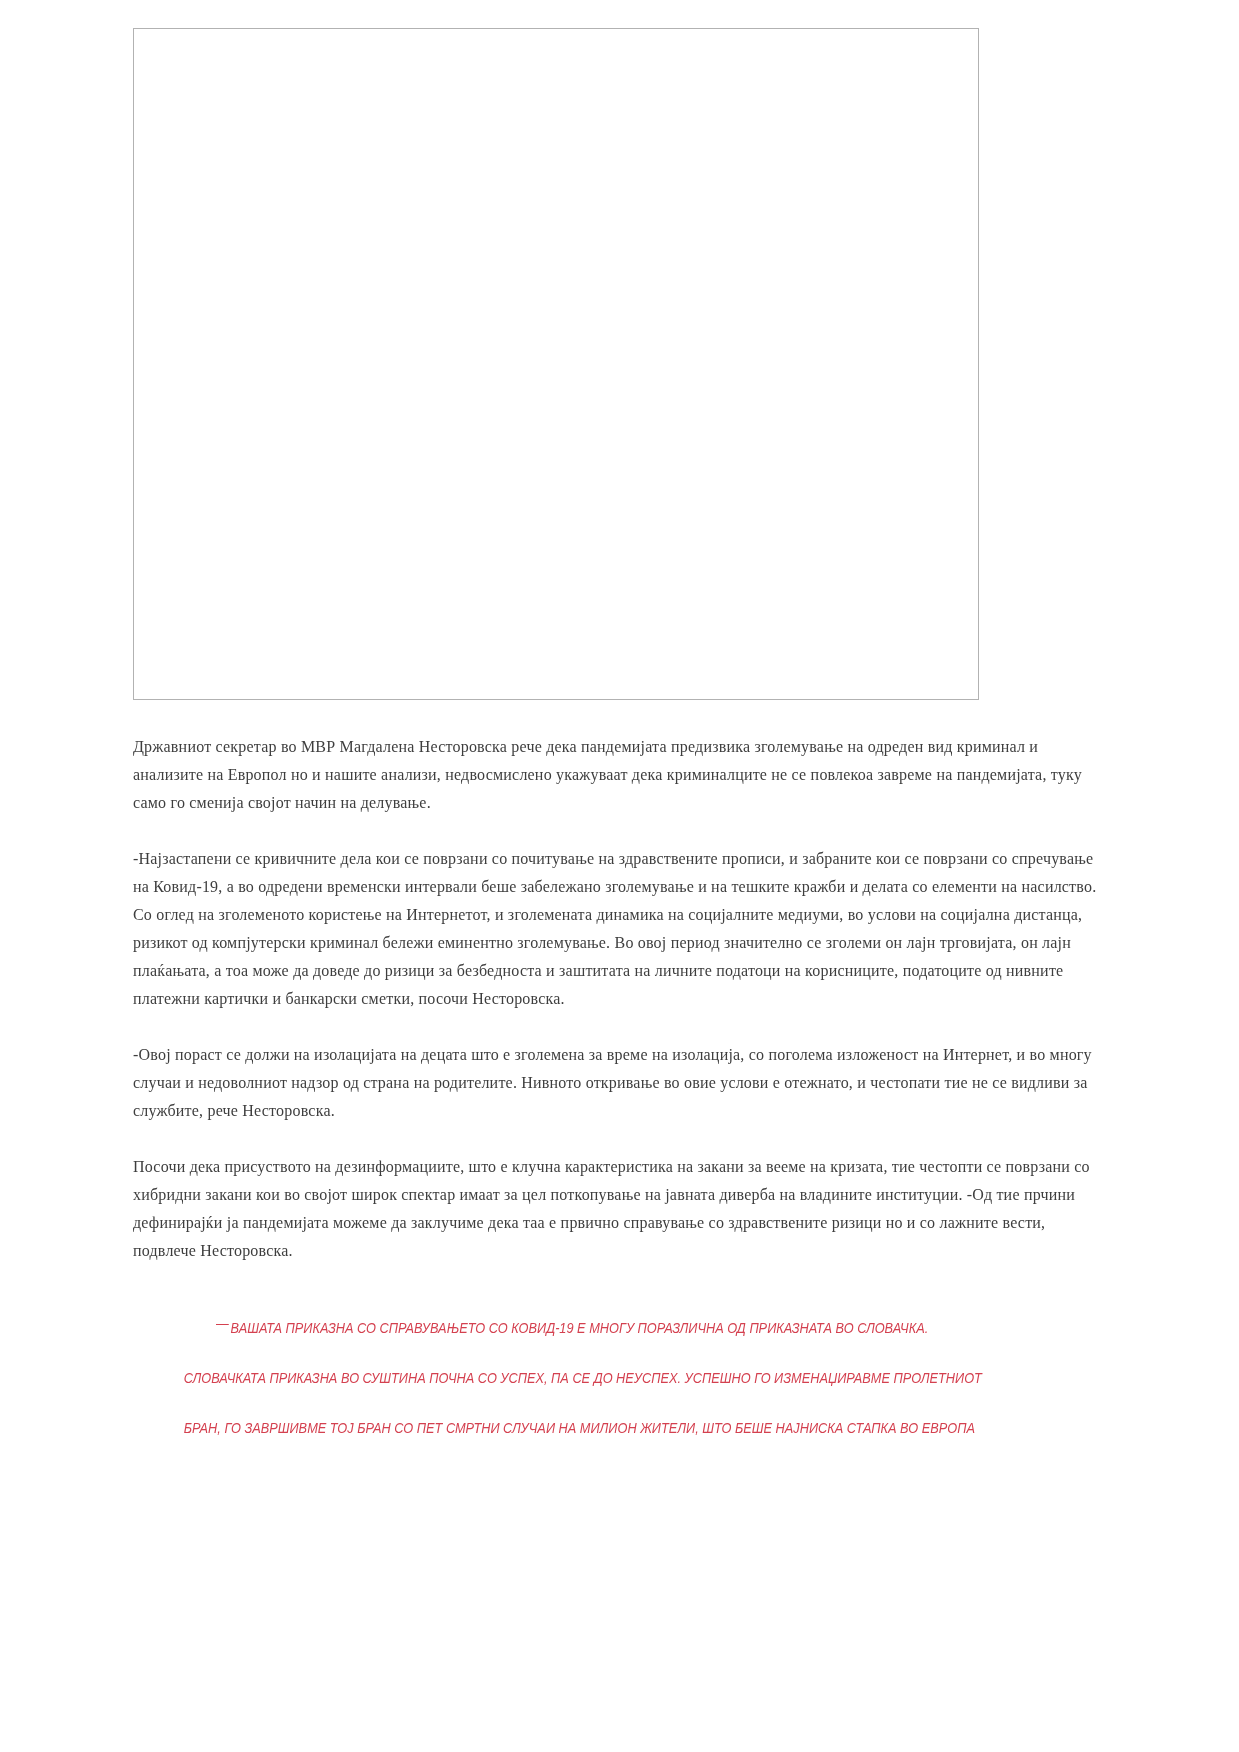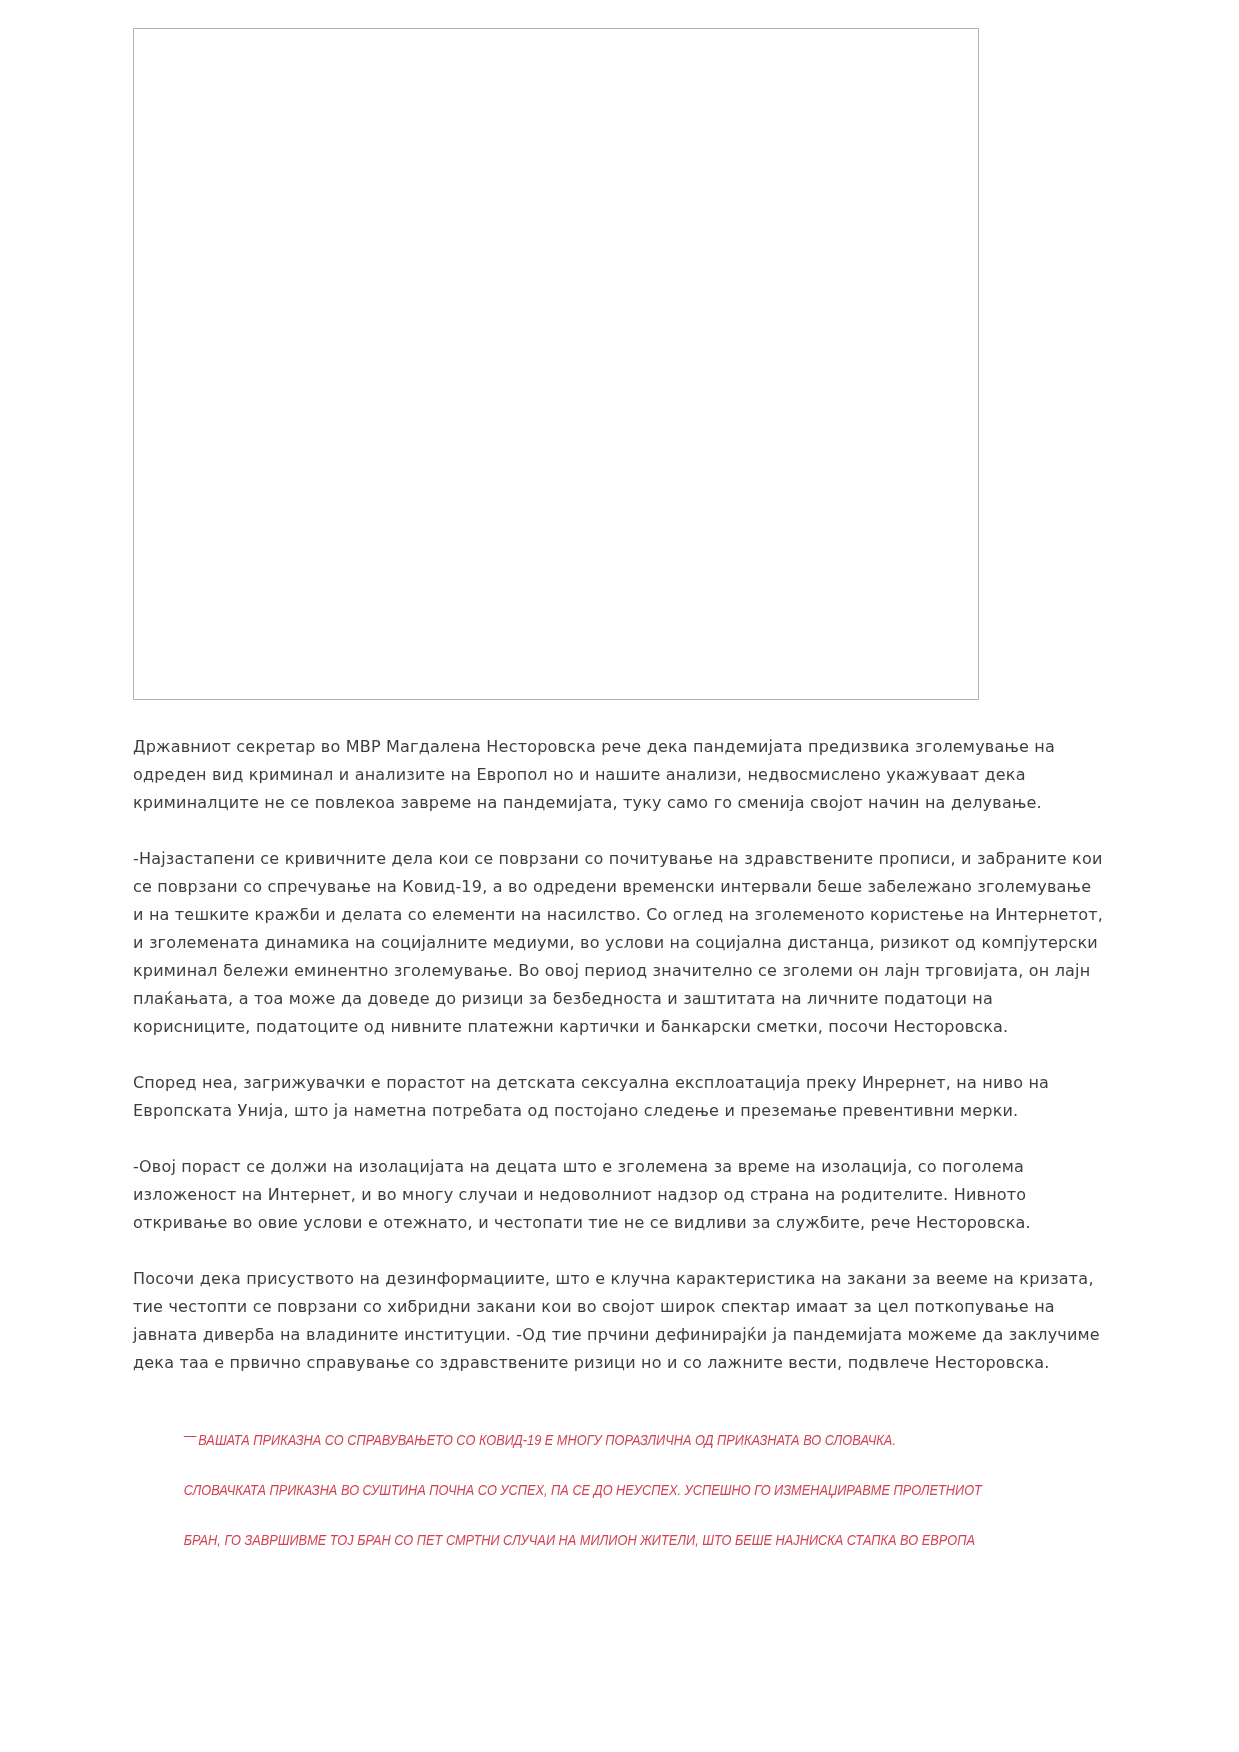--- a/index.html
+++ b/index.html
@@ -30,28 +30,29 @@
   article{
     margin-top:4px;
   }
   article p{
     margin:28px 0;
     font-size:16px;
     line-height:28px;
     letter-spacing:0.2px;
     color:var(--text);
     text-align:left;
+    font-family:Liberation Serif, serif;
   }
   article p:first-of-type{
     margin-top:33px;
   }
   .quote{
     width:846px;
     margin-top:38px;
-    text-align:left;
+    text-align:right;
     color:var(--accent);
     font-family:"Liberation Sans",sans-serif;
     font-style:italic;
     font-size:14.5px;
     font-weight:500;
   }
   .quote-line{
     line-height:50px;
     transform:scaleX(0.88);
     transform-origin:50% 50%;
@@ -67,21 +68,20 @@
 </head>
 <body>
 
 <div class="content">
 
   <div class="image-box"></div>
 
   <article>
     <p>Државниот секретар во МВР Магдалена Несторовска рече дека пандемијата предизвика зголемување на одреден вид криминал и анализите на Европол но и нашите анализи, недвосмислено укажуваат дека криминалците не се повлекоа завреме на пандемијата, туку само го сменија својот начин на делување.</p>
     <p>-Најзастапени се кривичните дела кои се поврзани со почитување на здравствените прописи, и забраните кои се поврзани со спречување на Ковид-19, а во одредени временски интервали беше забележано зголемување и на тешките кражби и делата со елементи на насилство. Со оглед на зголеменото користење на Интернетот, и зголемената динамика на социјалните медиуми, во услови на социјална дистанца, ризикот од компјутерски криминал бележи еминентно зголемување. Во овој период значително се зголеми он лајн трговијата, он лајн плаќањата, а тоа може да доведе до ризици за безбедноста и заштитата на личните податоци на корисниците, податоците од нивните платежни картички и банкарски сметки, посочи Несторовска.</p>
-    <p>Според неа, загрижувачки е порастот на детската сексуална експлоатација преку Инрернет, на ниво на Европската Унија, што ја наметна потребата од постојано следење и преземање превентивни мерки.</p>
     <p>-Овој пораст се должи на изолацијата на децата што е зголемена за време на изолација, со поголема изложеност на Интернет, и во многу случаи и недоволниот надзор од страна на родителите. Нивното откривање во овие услови е отежнато, и честопати тие не се видливи за службите, рече Несторовска.</p>
     <p>Посочи дека присуството на дезинформациите, што е клучна карактеристика на закани за вееме на кризата, тие честопти се поврзани со хибридни закани кои во својот широк спектар имаат за цел поткопување на јавната диверба на владините институции. -Од тие прчини дефинирајќи ја пандемијата можеме да заклучиме дека таа е првично справување со здравствените ризици но и со лажните вести, подвлече Несторовска.</p>
 
     <div class="quote">
       <div class="quote-line">
         <span class="quote-dash">—</span><span>ВАШАТА ПРИКАЗНА СО СПРАВУВАЊЕТО СО КОВИД-19 Е МНОГУ ПОРАЗЛИЧНА ОД ПРИКАЗНАТА ВО СЛОВАЧКА.</span>
       </div>
       <div class="quote-line">СЛОВАЧКАТА ПРИКАЗНА ВО СУШТИНА ПОЧНА СО УСПЕХ, ПА СЕ ДО НЕУСПЕХ. УСПЕШНО ГО ИЗМЕНАЏИРАВМЕ ПРОЛЕТНИОТ</div>
       <div class="quote-line">БРАН, ГО ЗАВРШИВМЕ ТОЈ БРАН СО ПЕТ СМРТНИ СЛУЧАИ НА МИЛИОН ЖИТЕЛИ, ШТО БЕШЕ НАЈНИСКА СТАПКА ВО ЕВРОПА</div>
     </div>

